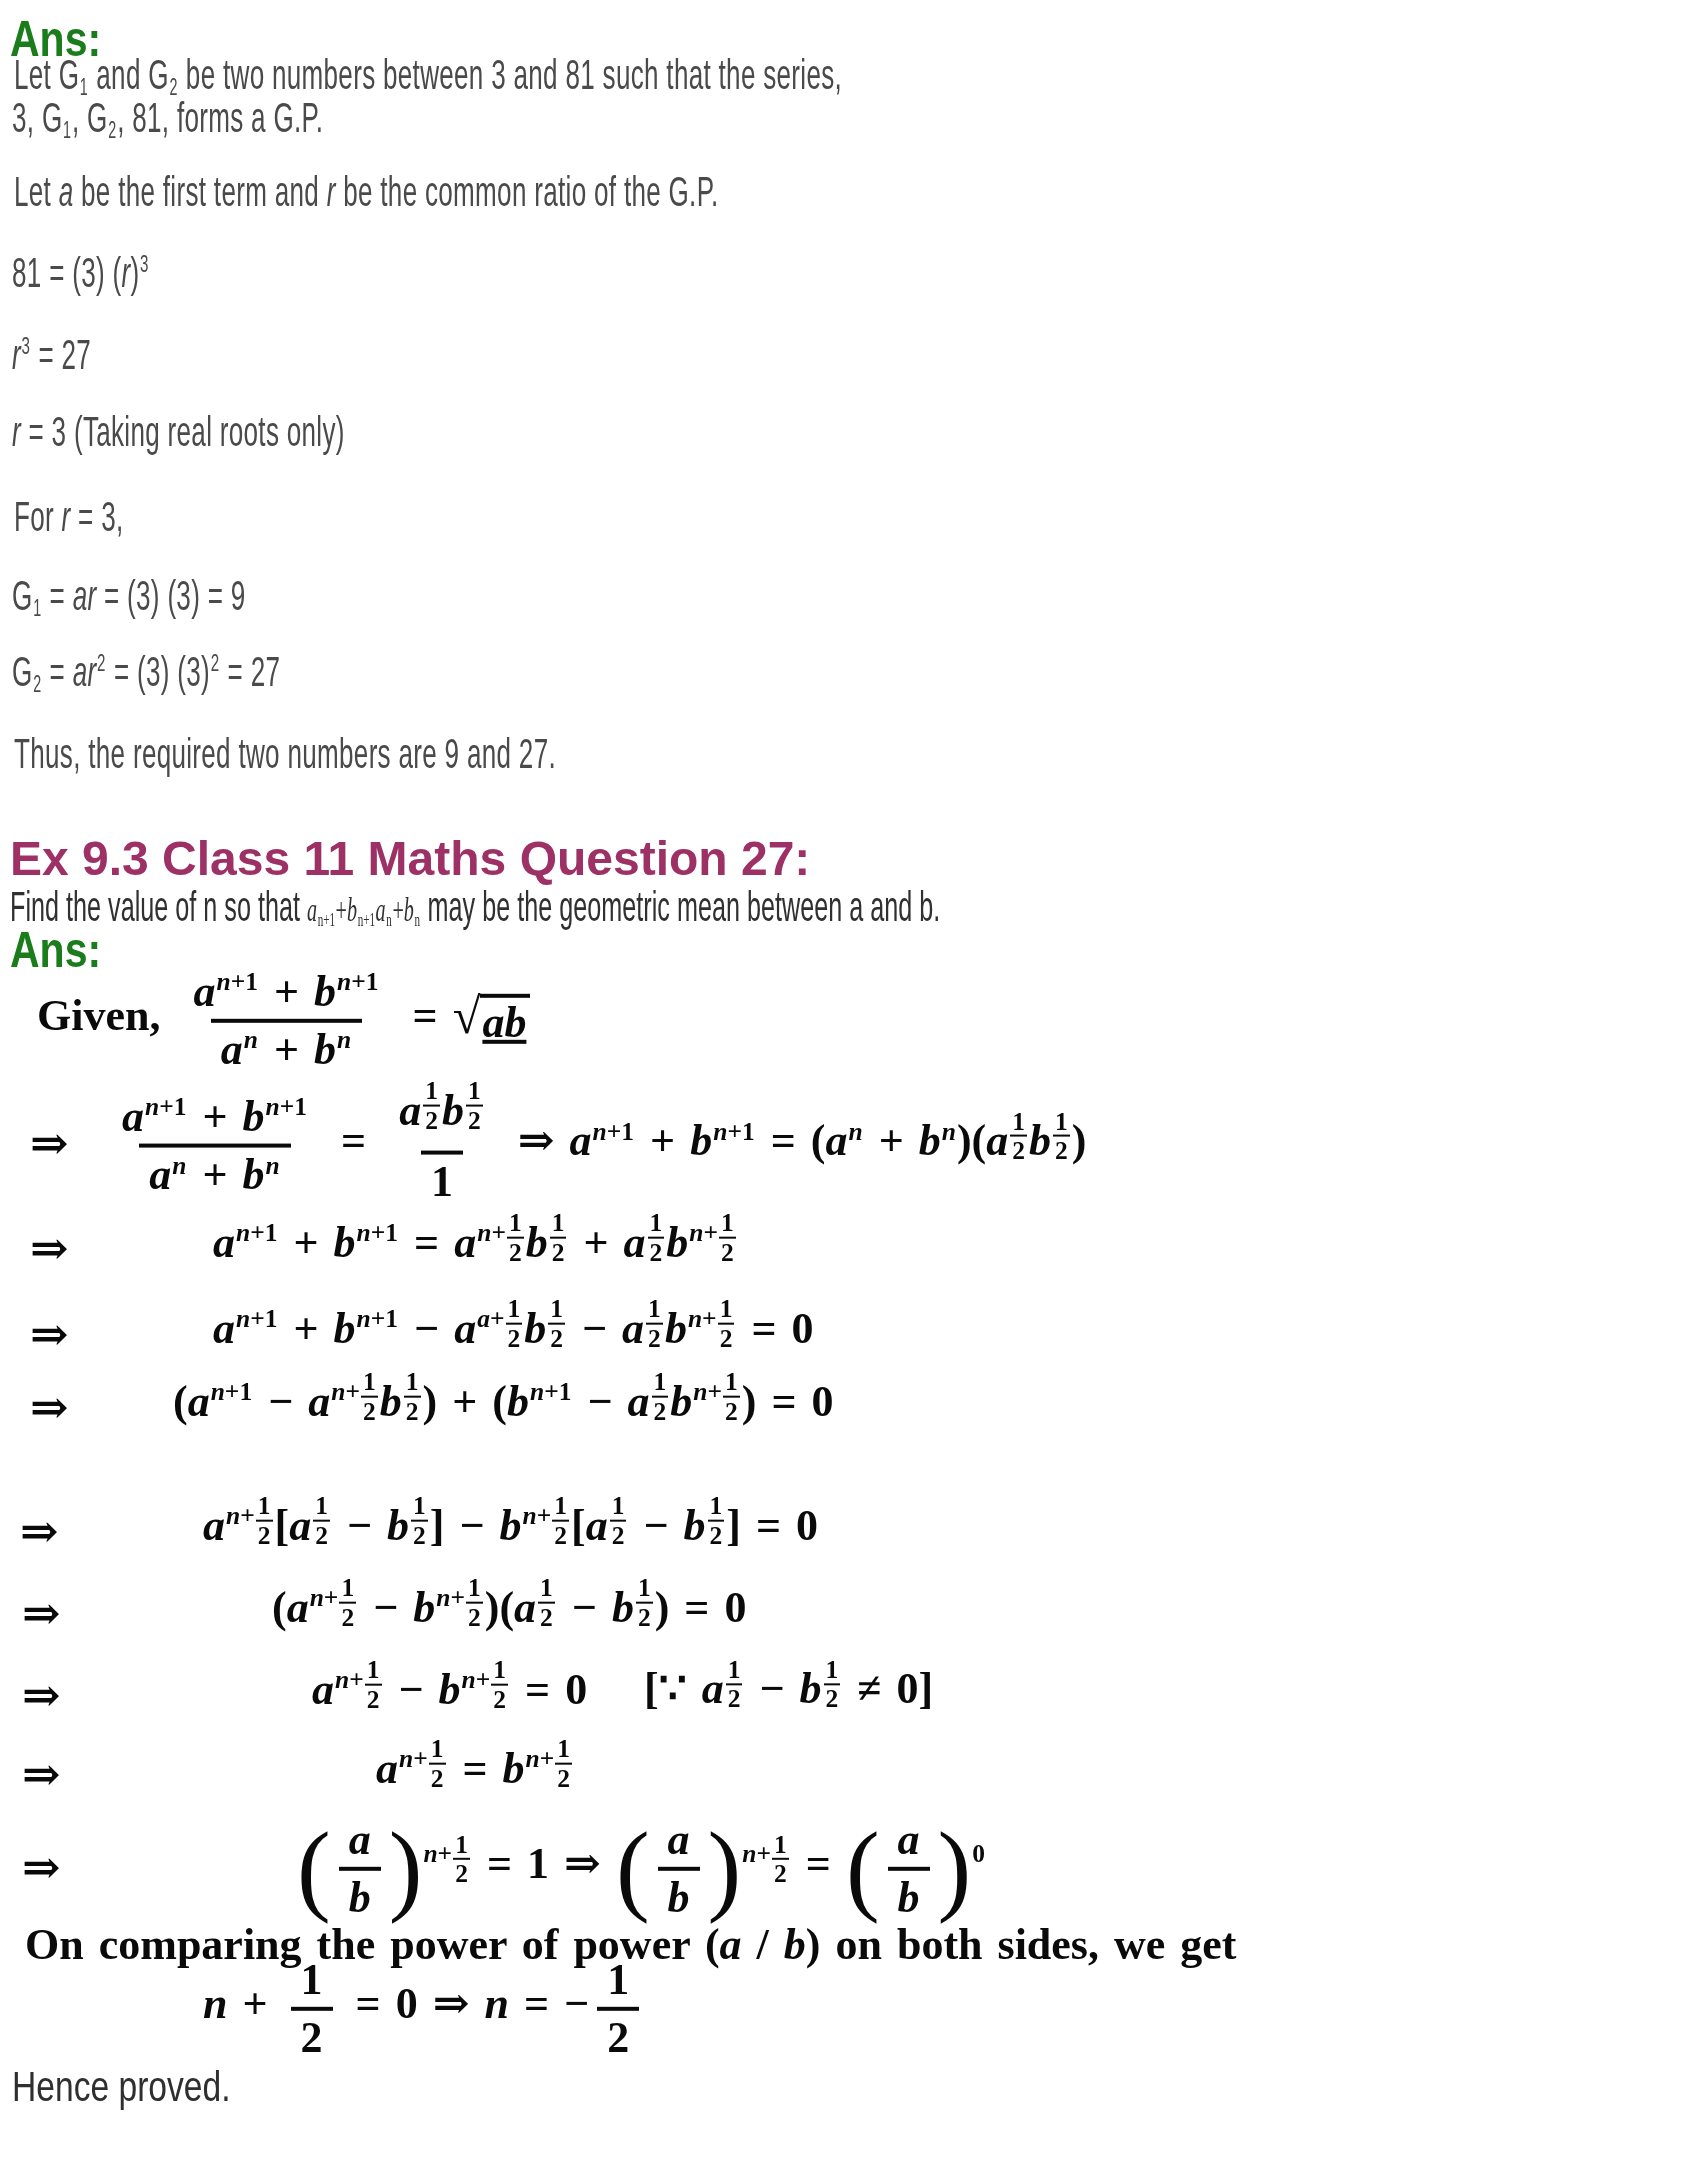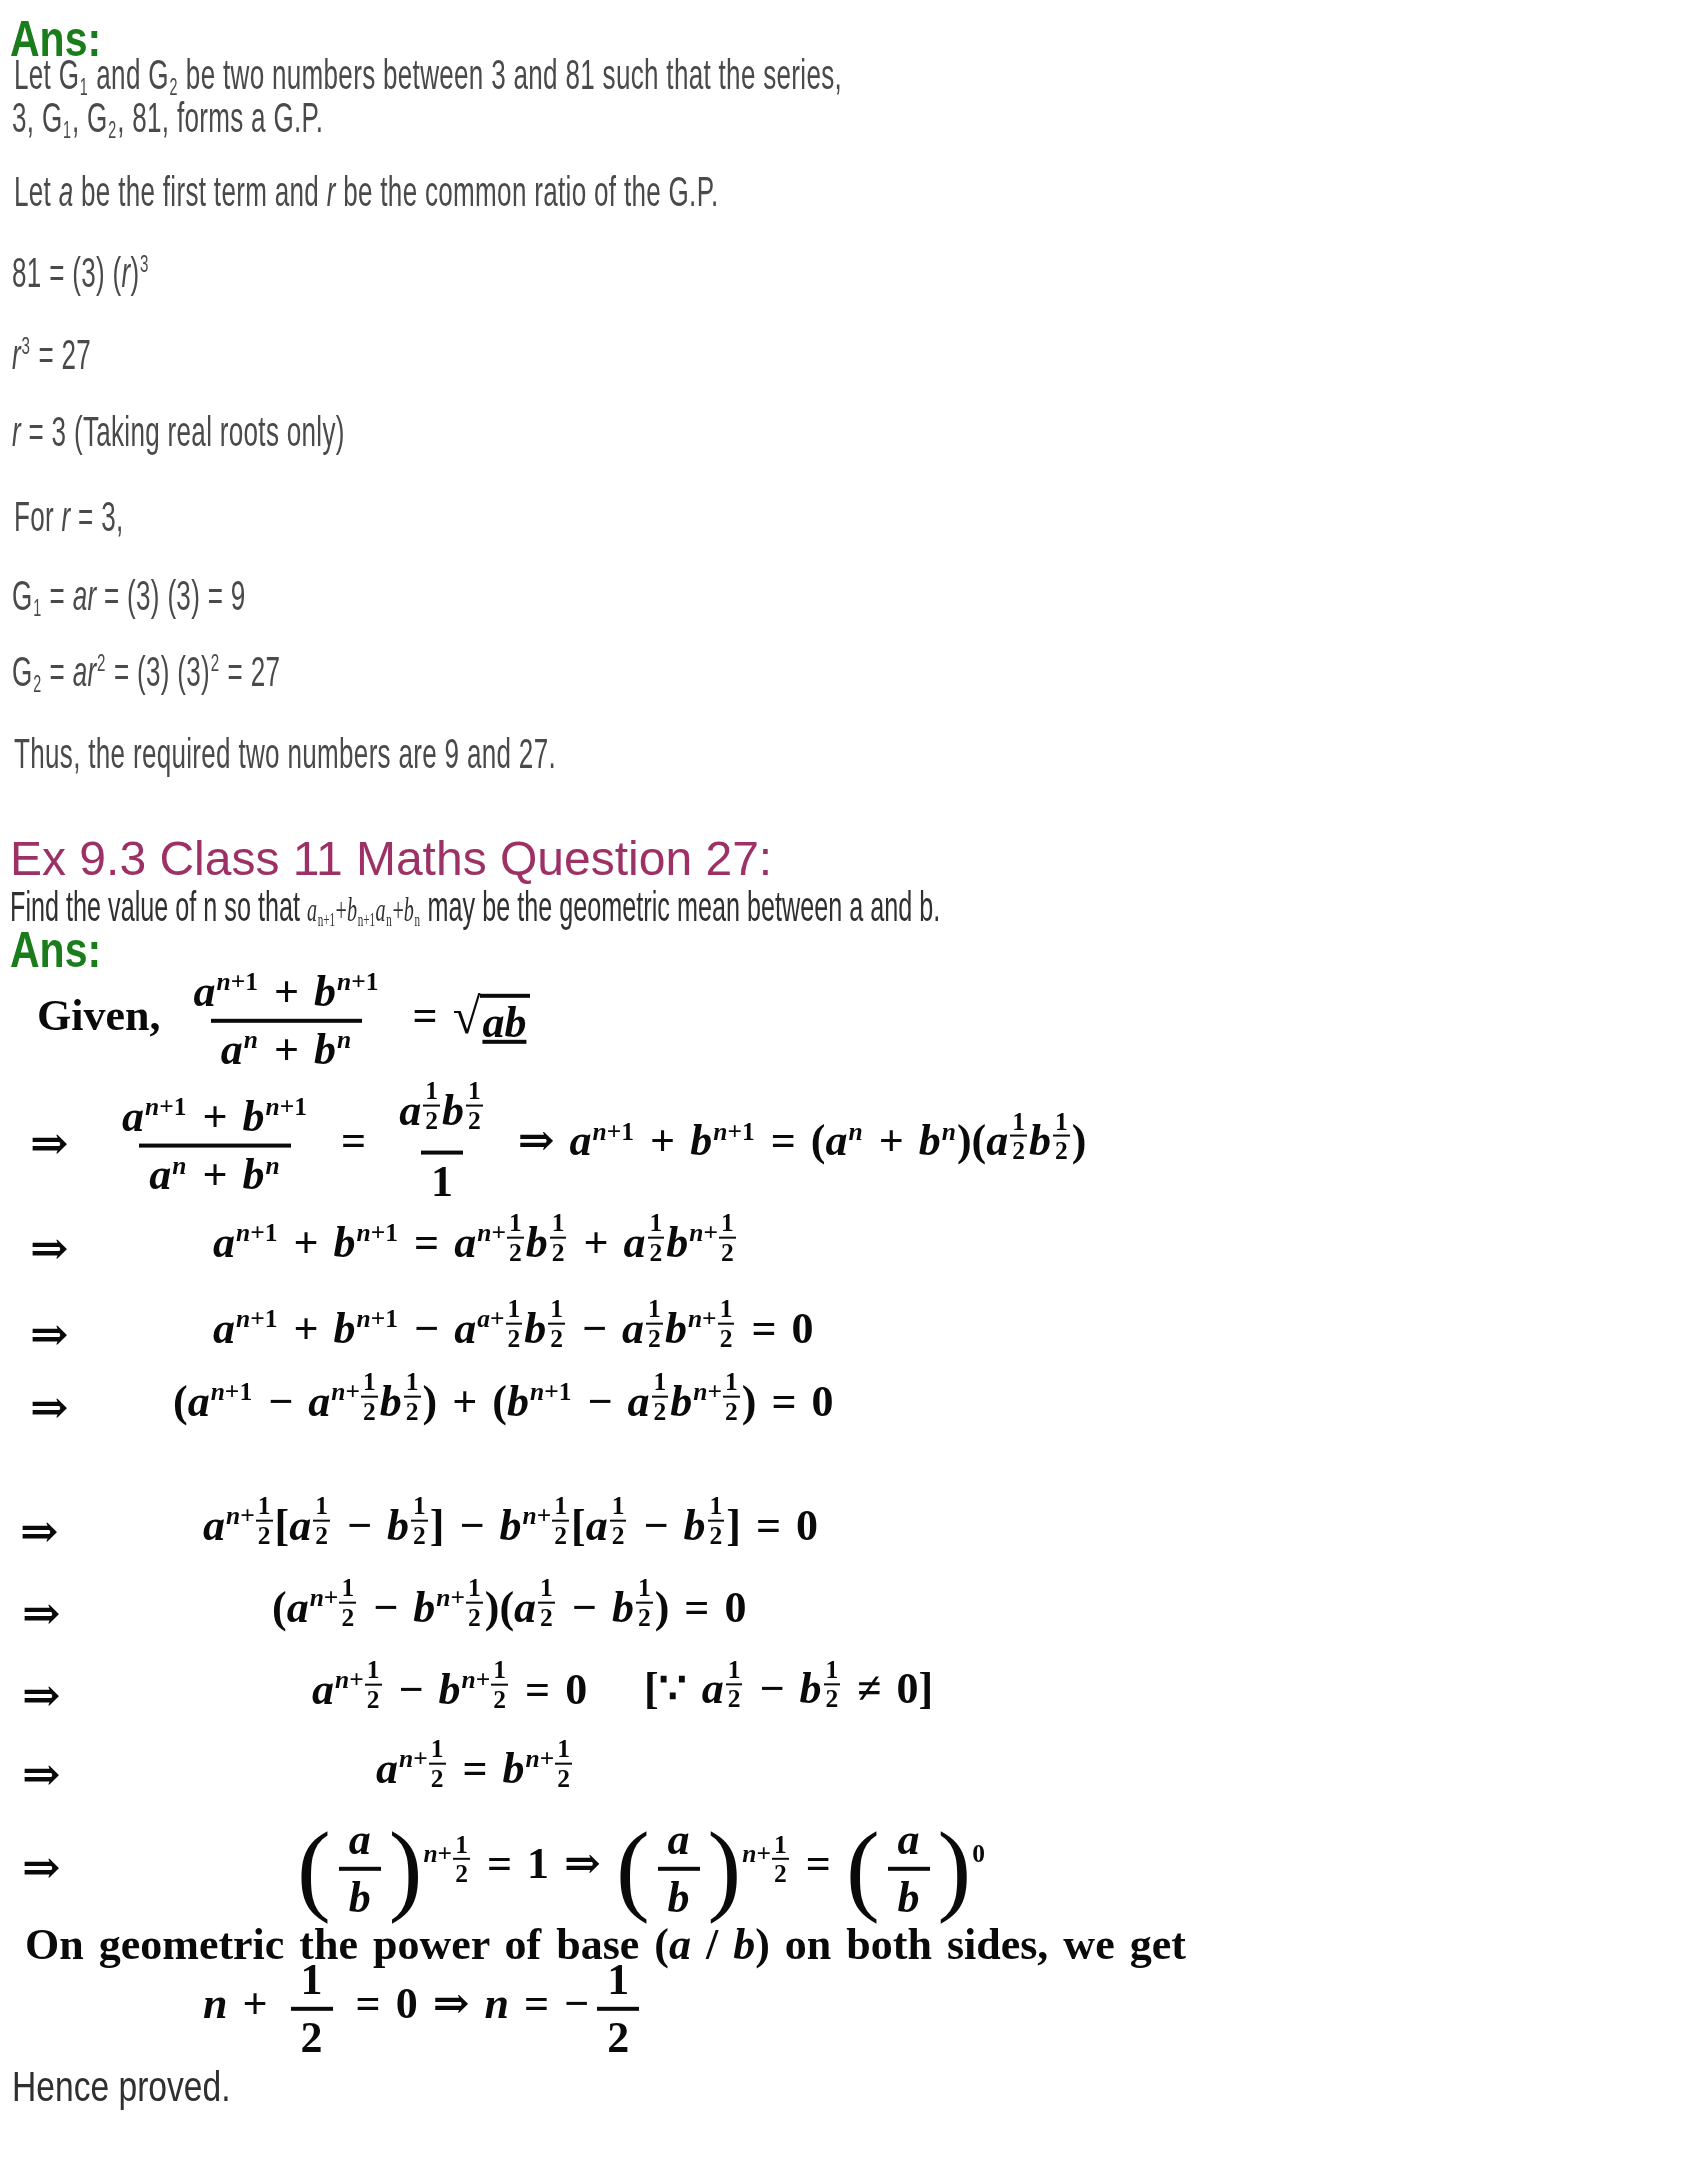--- a/index.html
+++ b/index.html
@@ -8,21 +8,21 @@
 
   
   .anslabel{position:absolute;left:10px;font-weight:bold;font-size:50px;color:var(--green,#1a7c1a);
             transform:scaleX(.82);transform-origin:0 0;line-height:1;}
 
   
   .cgline{position:absolute;font-size:42px;color:var(--body,#4a4a4a);letter-spacing:0.5px;
           transform:scaleX(.62);transform-origin:0 0;white-space:nowrap;line-height:1.15;}
 
   
-  .qheading{position:absolute;left:10px;top:833px;font-weight:normal;font-size:48px;
+  .qheading{position:absolute;left:10px;top:833px;font-weight:bold;font-size:48px;
             color:var(--purple,#9d3166);white-space:nowrap;line-height:1.1;}
 
   
   .q{position:absolute;left:10px;top:884px;font-size:42px;color:var(--qtext,#303030);
      transform:scaleX(.60);transform-origin:0 0;white-space:nowrap;line-height:1.1;}
   .q .qm{font-family:"Liberation Serif","DejaVu Serif",serif;font-size:.8em;}
 
   
   .hence{position:absolute;left:12px;top:2064px;font-size:42px;color:#2f2f2f;
          transform:scaleX(.80);transform-origin:0 0;line-height:1.1;}
@@ -200,21 +200,21 @@
             </span></sup><span class="rm"> = 1  ⇒  </span><span class="tallp">(</span><span class="frac">
             <span class="fn"><span class="it">a</span></span>
             <span class="fd"><span class="it">b</span></span>
           </span><span class="tallp">)</span><sup><span class="it">n</span><span class="rm">+</span><span class="sfrac">
               <span class="sn">1</span>
               <span class="sd">2</span>
             </span></sup><span class="rm"> = </span><span class="tallp">(</span><span class="frac">
             <span class="fn"><span class="it">a</span></span>
             <span class="fd"><span class="it">b</span></span>
           </span><span class="tallp">)</span><sup><span class="rm">0</span></sup></span></div>
-      <div class="mrow" style="top: 1945px;"><span class="mcontent" style="margin-left: 25px;"><span class="rm">On geometric the power of base (</span><span class="it">a</span><span class="rm"> / </span><span class="it">b</span><span class="rm">) on both sides, we get</span></span></div>
+      <div class="mrow" style="top: 1945px;"><span class="mcontent" style="margin-left: 25px;"><span class="rm">On comparing the power of power (</span><span class="it">a</span><span class="rm"> / </span><span class="it">b</span><span class="rm">) on both sides, we get</span></span></div>
       <div class="mrow" style="top: 2008px;"><span class="mcontent" style="margin-left: 203px;"><span class="it">n</span><span class="rm"> + </span><span class="frac">
             <span class="fn"><span class="rm">1</span></span>
             <span class="fd"><span class="rm">2</span></span>
           </span><span class="rm"> = 0  ⇒  </span><span class="it">n</span><span class="rm"> = −</span><span class="frac">
             <span class="fn"><span class="rm">1</span></span>
             <span class="fd"><span class="rm">2</span></span>
           </span></span></div>
     </div>
   <div class="hence">Hence proved.</div>
 </div>

